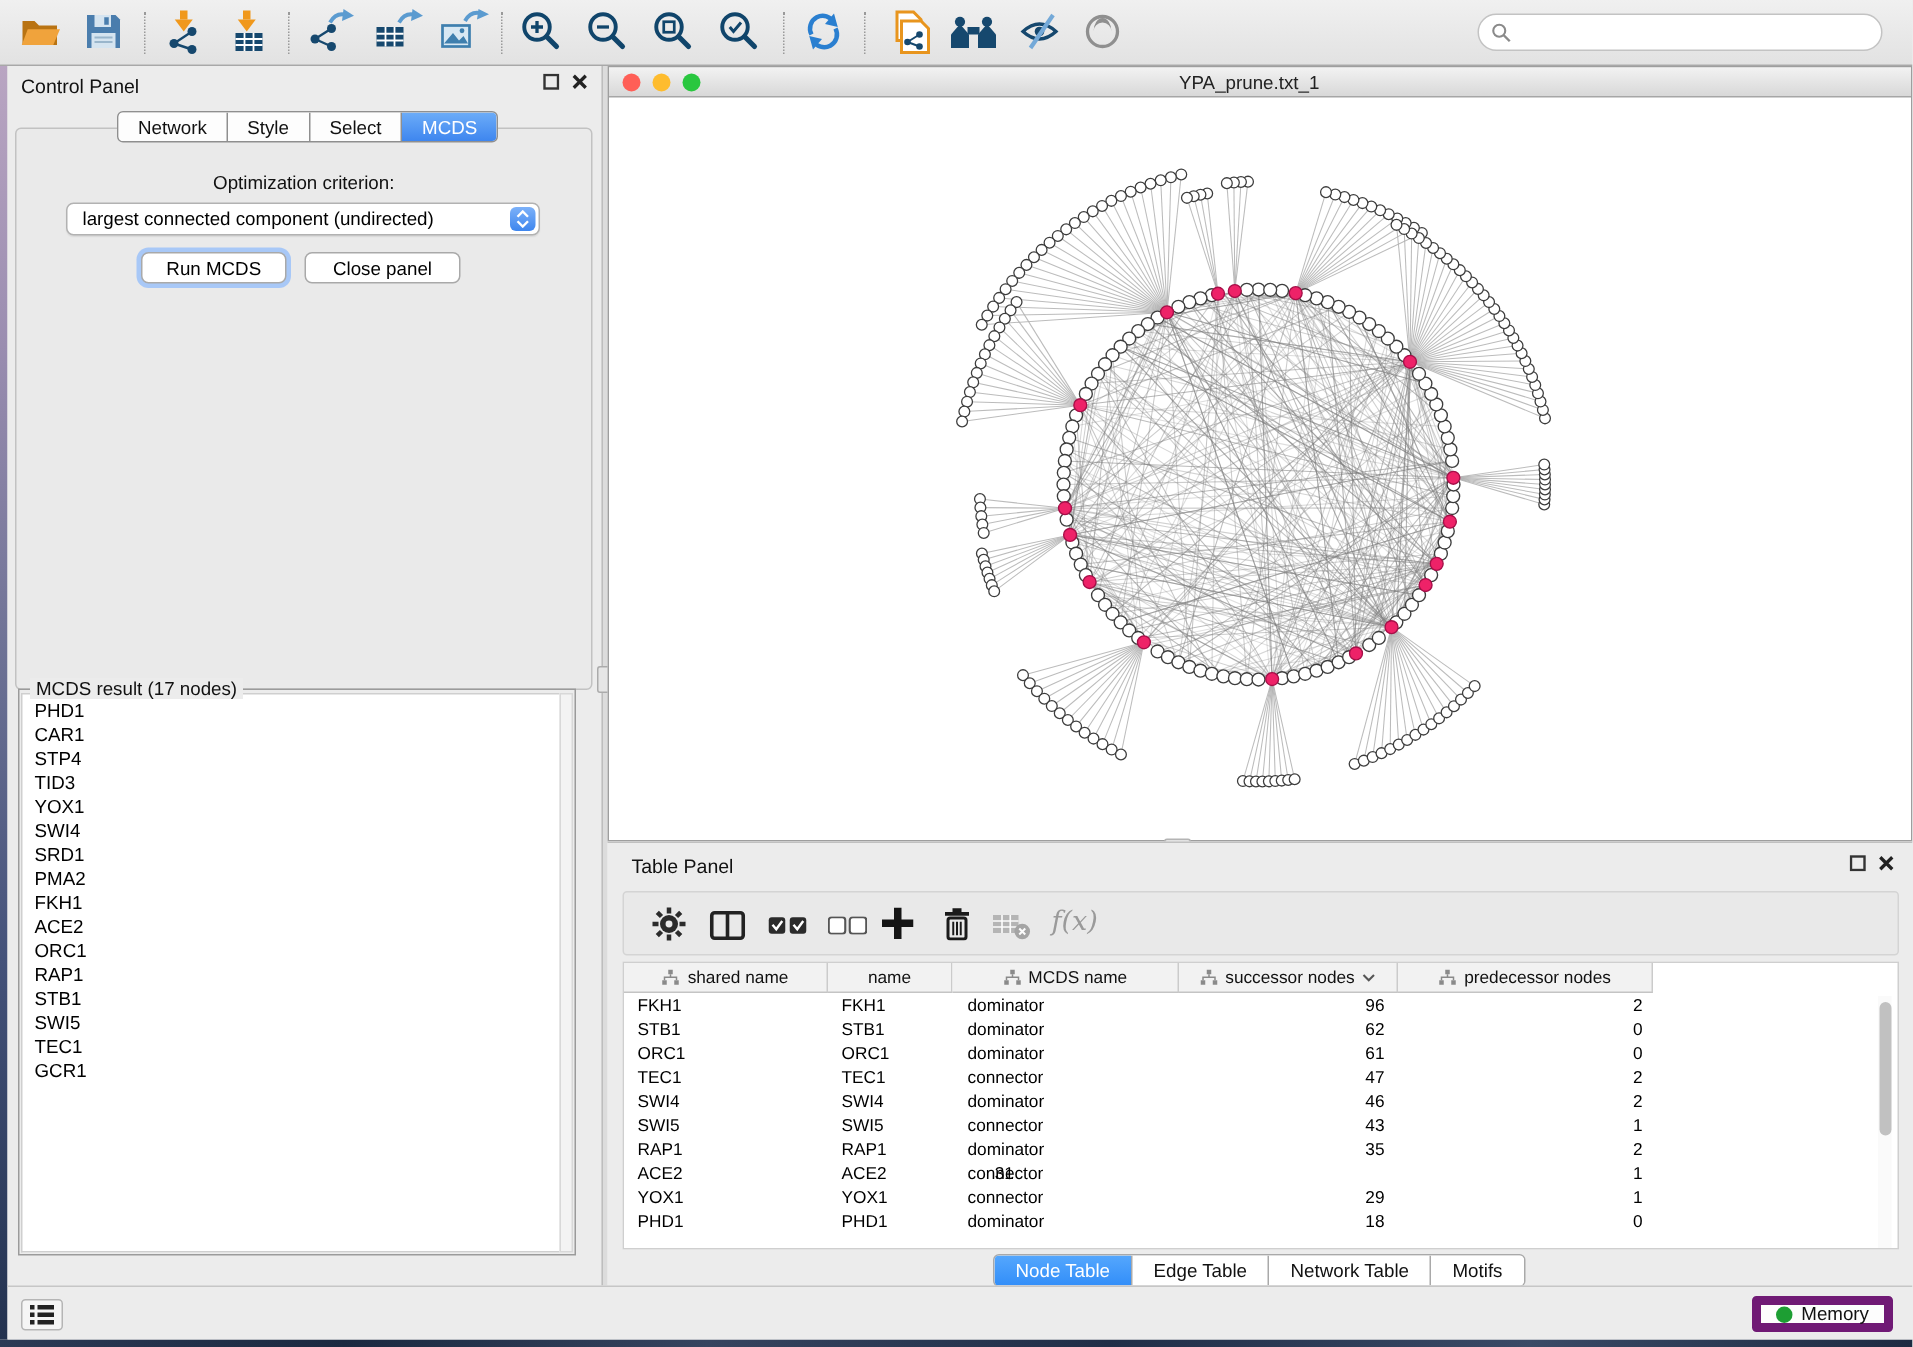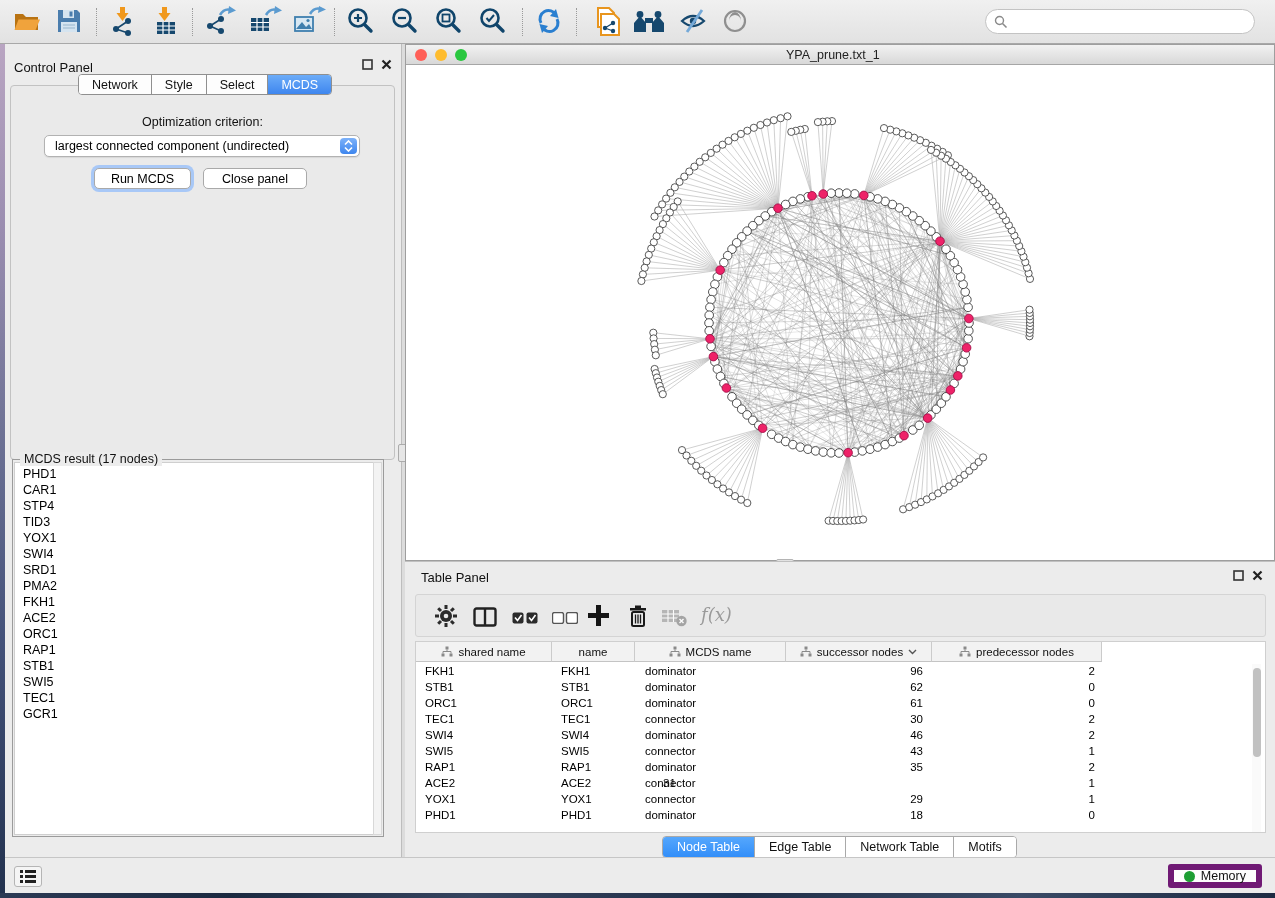--- a/index.html
+++ b/index.html
@@ -16,21 +16,21 @@
   
   #toolbar { left:0; top:0; width:1275px; height:44px; background:linear-gradient(#f0f0f0,#e2e2e2); border-bottom:1px solid #a8a8a8; }
   .tb-icon { position:absolute; top:6px; width:32px; height:32px; cursor:default; }
   .tb-sep { position:absolute; top:8px; width:0; height:28px; border-left:1px dotted #9a9a9a; }
   #search-box { position:absolute; left:985px; top:9px; width:270px; height:25px; background:#fff;
     border:1px solid #c3c3c3; border-radius:13px; display:flex; align-items:center; padding-left:8px; }
   #search-box input { border:none; outline:none; flex:1; font-size:12px; font-family:inherit; background:transparent; margin-left:5px; }
 
   
   #control-panel { left:5px; top:44px; width:395px; height:813px; background:#ececec; }
-  #cp-header { position:absolute; left:0; top:0; width:100%; height:26px;margin-top:10px; }
+  #cp-header { position:absolute; left:0; top:0; width:100%; height:26px; }
   #cp-title { position:absolute; left:9px; top:6px; font-size:13px; color:#111; }
   .win-btns { position:absolute; right:8px; top:5px; display:flex; gap:8px; align-items:center; }
   #cp-subpanel { position:absolute; left:5px; top:41px; width:385px; height:375px; border:1px solid #c2c2c2; border-radius:4px; background:#eaeaea; }
   #cp-tabs { position:absolute; left:73px; top:30px; height:21px; display:flex; border:1px solid #8f8f8f; border-radius:4px; overflow:hidden; background:#fff; z-index:3; }
   .seg { font-size:12.5px; color:#111; padding:3px 13px 0 13px; border-left:1px solid #8f8f8f; background:#fdfdfd; text-align:center; }
   .seg:first-child { border-left:none; }
   .seg.active { background:linear-gradient(#6cacf8,#3e86ef); color:#fff; }
   #opt-label { position:absolute; left:0; width:395px; top:71px; text-align:center; font-size:12.5px; color:#111; }
   #opt-select { position:absolute; left:39px; top:91px; width:316px; height:22px; background:#fff; border:1px solid #b2b2b2; border-radius:5px;
      font-size:12.5px; display:flex; align-items:center; padding-left:10px; box-shadow:0 1px 1px rgba(0,0,0,.08); }
@@ -1212,21 +1212,21 @@
           <span class="t-cell" style="left: 9px;">ORC1</span>
           <span class="t-cell" style="left: 145px;">ORC1</span>
           <span class="t-cell" style="left: 229px;">dominator</span>
           <span class="t-cell" style="left: 0px; width: 507px; text-align: right;">61</span>
           <span class="t-cell" style="left: 0px; width: 679px; text-align: right;">0</span>
         </div>
         <div class="t-row" style="top: 70px;">
           <span class="t-cell" style="left: 9px;">TEC1</span>
           <span class="t-cell" style="left: 145px;">TEC1</span>
           <span class="t-cell" style="left: 229px;">connector</span>
-          <span class="t-cell" style="left: 0px; width: 507px; text-align: right;">30</span>
+          <span class="t-cell" style="left: 0px; width: 507px; text-align: right;">47</span>
           <span class="t-cell" style="left: 0px; width: 679px; text-align: right;">2</span>
         </div>
         <div class="t-row" style="top: 86px;">
           <span class="t-cell" style="left: 9px;">SWI4</span>
           <span class="t-cell" style="left: 145px;">SWI4</span>
           <span class="t-cell" style="left: 229px;">dominator</span>
           <span class="t-cell" style="left: 0px; width: 507px; text-align: right;">46</span>
           <span class="t-cell" style="left: 0px; width: 679px; text-align: right;">2</span>
         </div>
         <div class="t-row" style="top: 102px;">

